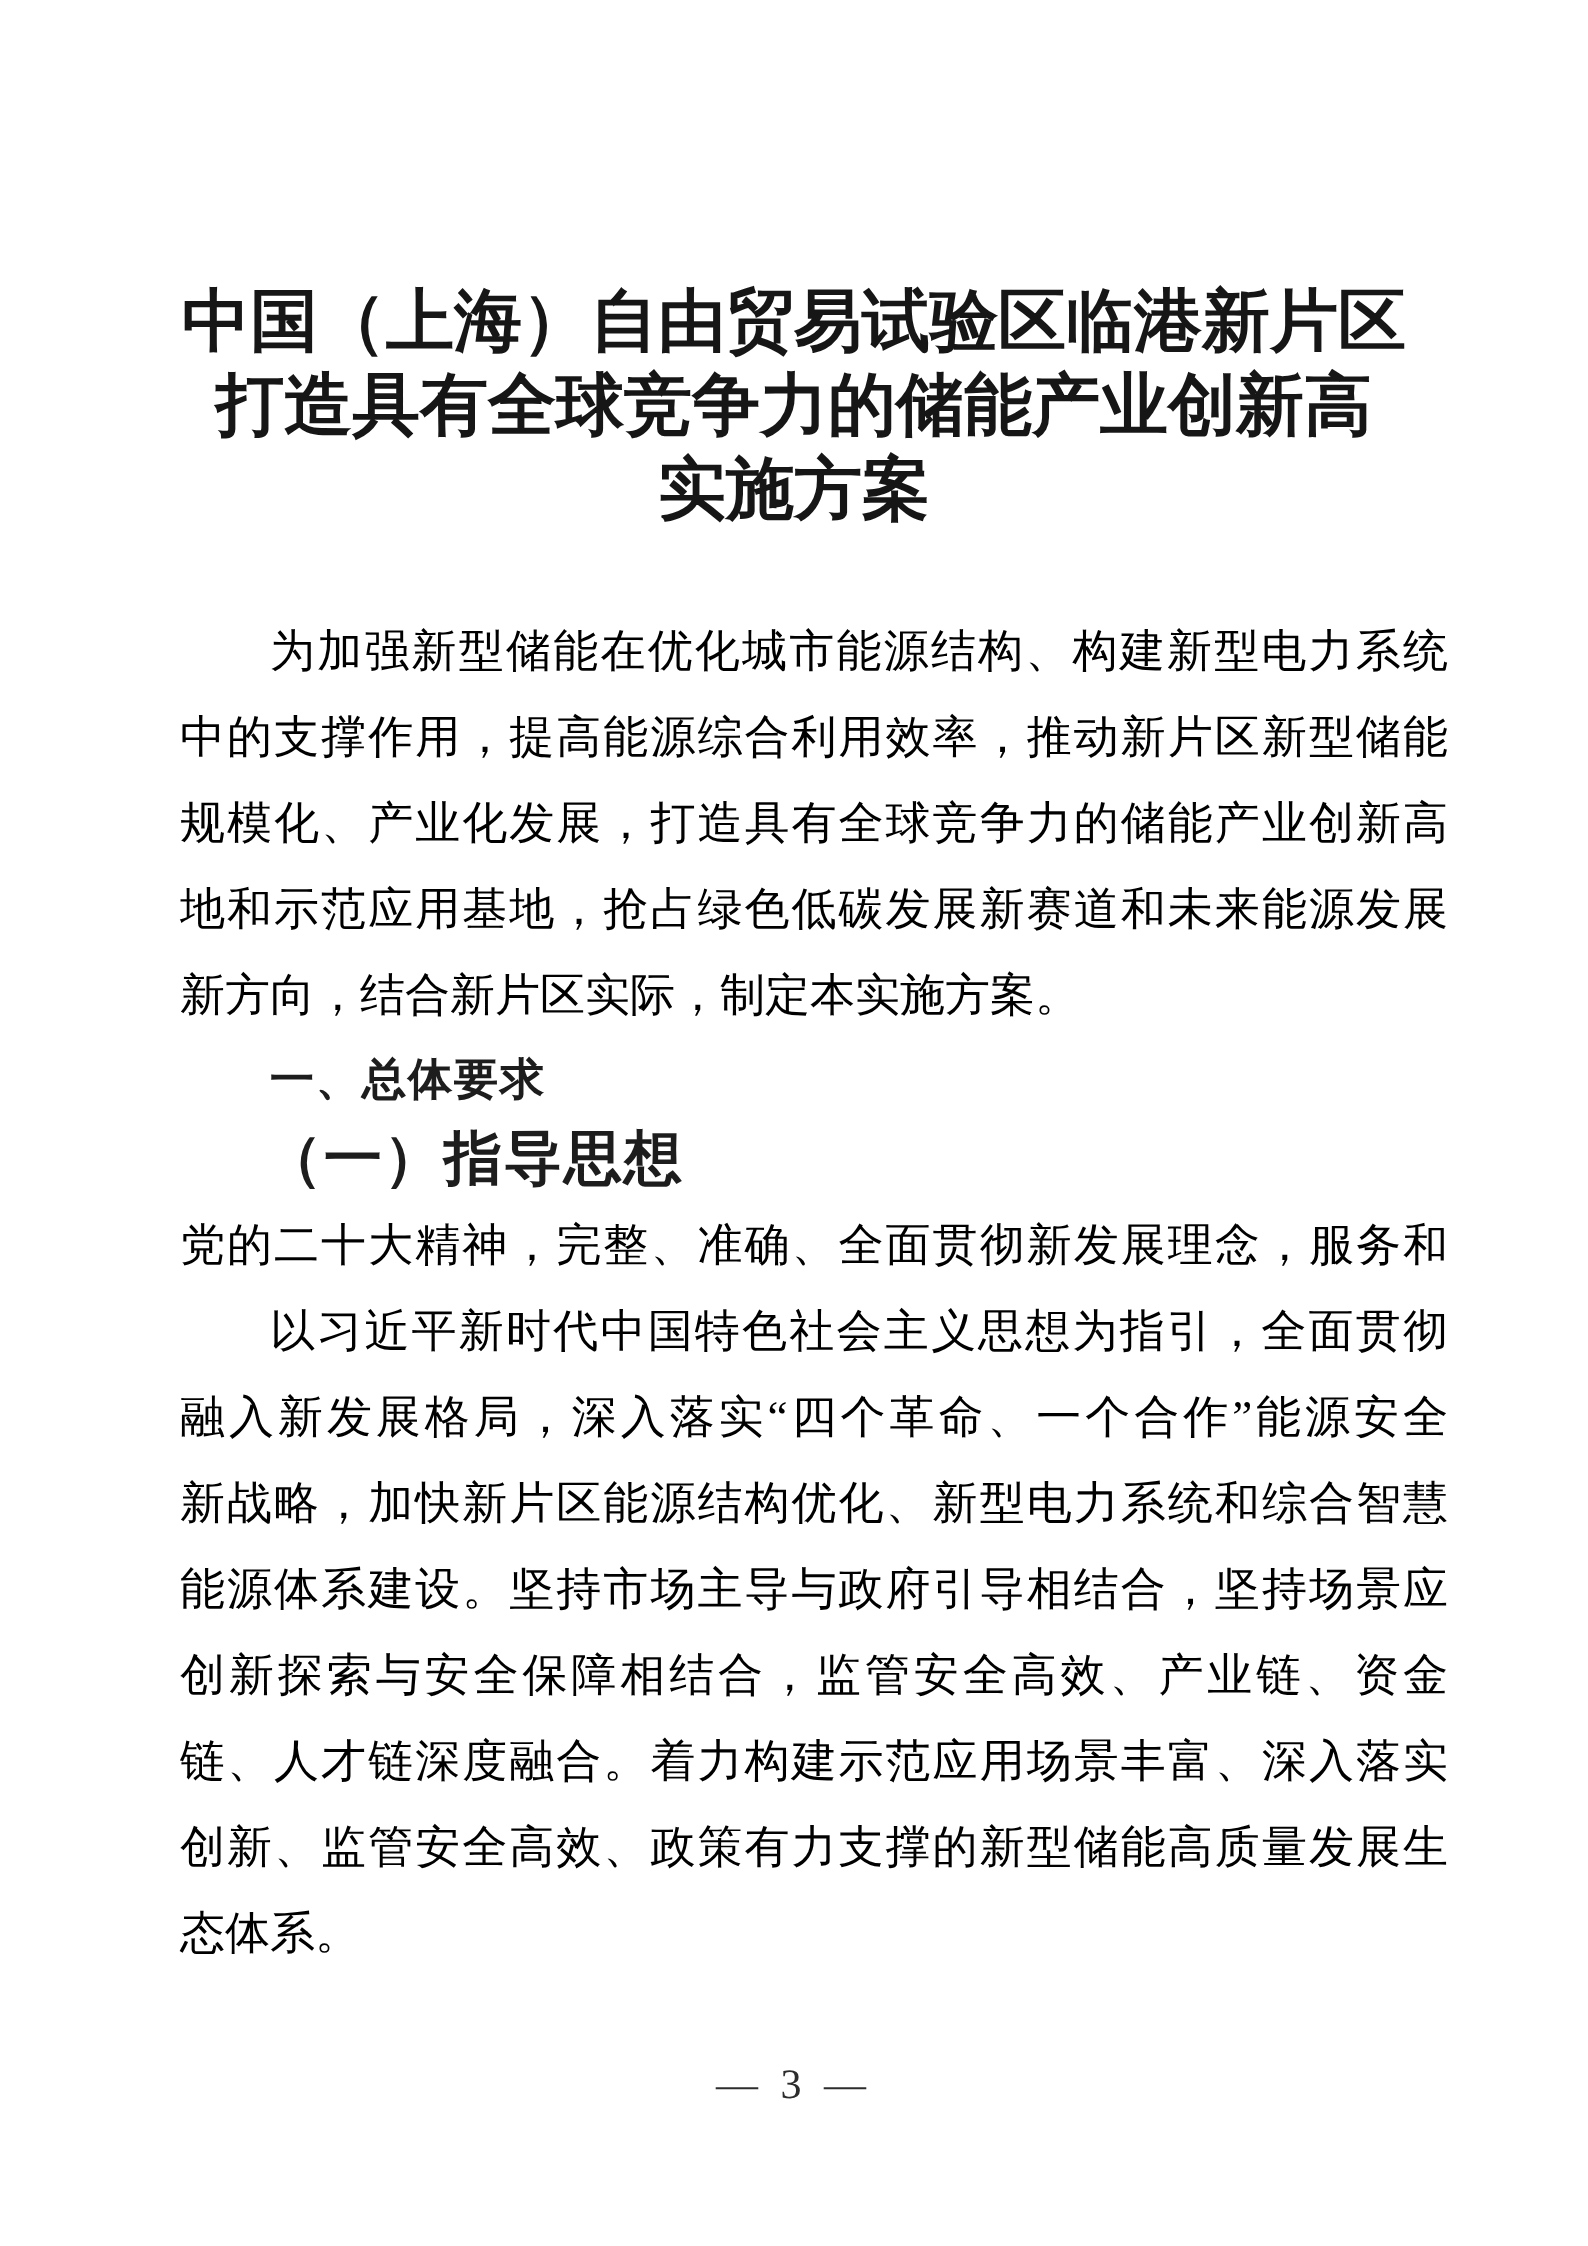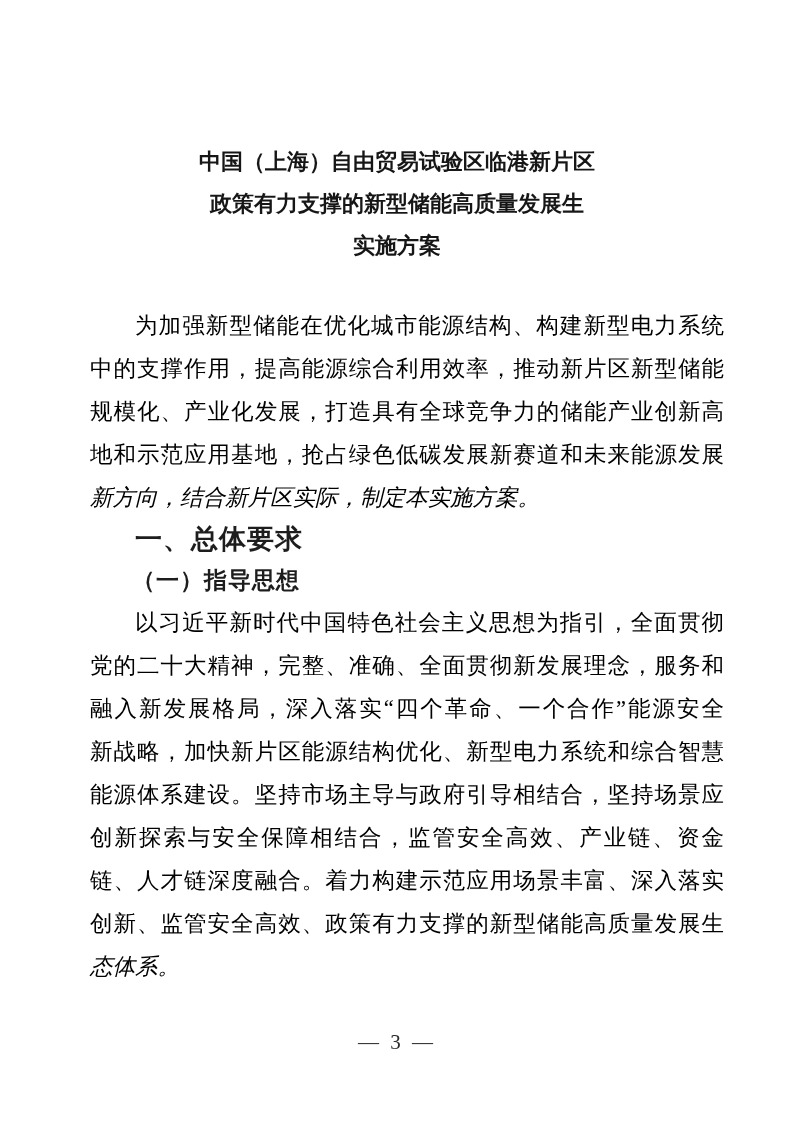--- a/index.html
+++ b/index.html
@@ -10,56 +10,55 @@
   }
   .page {
     position: relative;
     width: 794px; height: 1123px;
     background: #ffffff;
     overflow: hidden;
   }
   .doc-title {
     margin: 141px 64px 0 64px;
     text-align: center;
-    font-size: 22px;
+    font-size: 34px;
     font-weight: bold;
     line-height: 42px;
     color: #161616;
   }
   .content {
     width: 634px;
     margin: 37px 70px 0 90px;
   }
   .para {
     font-size: 22.5px;
     line-height: 43px;
     color: #000000;
   }
   .jline {
     text-align: justify;
     text-align-last: justify;
   }
   .jline.end {
     text-align-last: left;
-    font-style: italic;
   }
   .indent { text-indent: 45px; }
   .heading-1 {
     font-family: "Liberation Sans", sans-serif;
     font-weight: bold;
-    font-size: 27px;
+    font-size: 22px;
     line-height: 41px;
     color: #1d1d1d;
     text-indent: 45px;
     letter-spacing: 1px;
   }
   .heading-2 {
     font-family: "Liberation Serif", serif;
     font-weight: bold;
-    font-size: 23px;
+    font-size: 29px;
     line-height: 41px;
     color: #1d1d1d;
     text-indent: 42px;
     letter-spacing: 1px;
   }
   .page-number {
     position: absolute;
     left: 0; right: 0;
     top: 1030px;
     text-align: center;
@@ -68,41 +67,41 @@
     letter-spacing: 3px;
   }
 </style>
 </head>
 <body>
 
 <div class="page">
 
   <div class="doc-title">
     <div>中国（上海）自由贸易试验区临港新片区</div>
-    <div>政策有力支撑的新型储能高质量发展生</div>
+    <div>打造具有全球竞争力的储能产业创新高</div>
     <div>实施方案</div>
   </div>
 
   <div class="content">
 
     <div class="para">
       <div class="jline indent">为加强新型储能在优化城市能源结构、构建新型电力系统</div>
       <div class="jline">中的支撑作用，提高能源综合利用效率，推动新片区新型储能</div>
       <div class="jline">规模化、产业化发展，打造具有全球竞争力的储能产业创新高</div>
       <div class="jline">地和示范应用基地，抢占绿色低碳发展新赛道和未来能源发展</div>
       <div class="jline end">新方向，结合新片区实际，制定本实施方案。</div>
     </div>
 
     <div class="heading-1">一、总体要求</div>
 
     <div class="heading-2">（一）指导思想</div>
 
     <div class="para">
+      <div class="jline">党的二十大精神，完整、准确、全面贯彻新发展理念，服务和</div>
       <div class="jline indent">以习近平新时代中国特色社会主义思想为指引，全面贯彻</div>
-      <div class="jline">党的二十大精神，完整、准确、全面贯彻新发展理念，服务和</div>
       <div class="jline">融入新发展格局，深入落实“四个革命、一个合作”能源安全</div>
       <div class="jline">新战略，加快新片区能源结构优化、新型电力系统和综合智慧</div>
       <div class="jline">能源体系建设。坚持市场主导与政府引导相结合，坚持场景应</div>
       <div class="jline">创新探索与安全保障相结合，监管安全高效、产业链、资金</div>
       <div class="jline">链、人才链深度融合。着力构建示范应用场景丰富、深入落实</div>
       <div class="jline">创新、监管安全高效、政策有力支撑的新型储能高质量发展生</div>
       <div class="jline end">态体系。</div>
     </div>
 
   </div>

